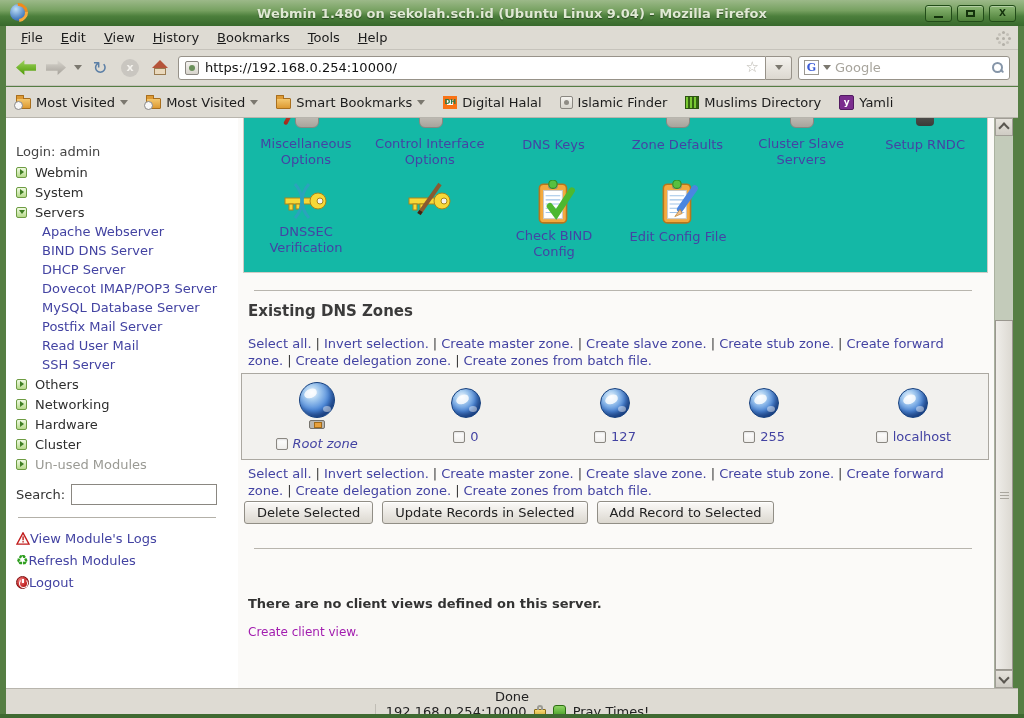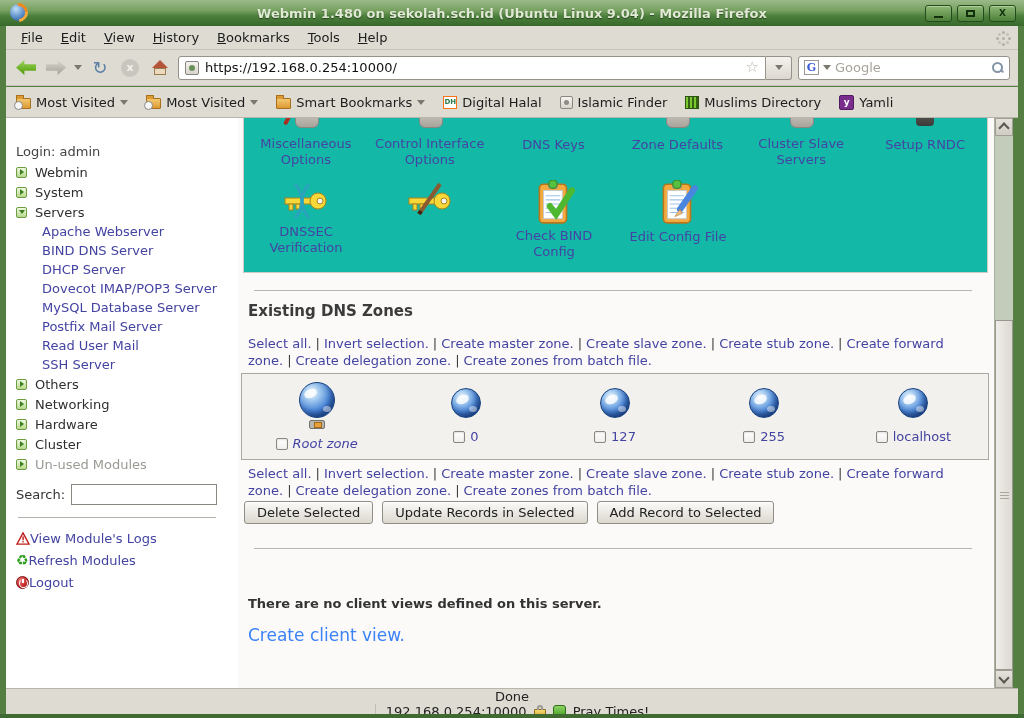--- a/index.html
+++ b/index.html
@@ -67,21 +67,21 @@
   .search-input::placeholder{color:#a7a49c;}
   .magnifier{position:relative;width:12px;height:12px;}
   .magnifier::before{content:"";position:absolute;left:0;top:0;width:7px;height:7px;border:2px solid #8595a8;border-radius:50%;}
   .magnifier::after{content:"";position:absolute;left:8px;top:8px;width:4px;height:2px;background:#8595a8;transform:rotate(45deg);border-radius:1px;}
   .bookmarksbar{position:absolute;left:6px;top:87px;width:1012px;height:31px;background:#dedbd3;
     border-bottom:1px solid #b8b5ad;display:flex;align-items:center;gap:18px;padding:0 10px;box-sizing:border-box;}
   .bm-item{display:flex;align-items:center;gap:5px;font-size:13px;color:#1c1c1c;}
   .icon-folder{width:15px;height:11px;background:linear-gradient(#f3c76e,#dd9a33);border:1px solid #a86f1e;border-radius:1px;position:relative;margin-top:2px;box-sizing:border-box;}
   .icon-folder::before{content:"";position:absolute;top:-4px;left:-1px;width:6px;height:3px;background:#dd9a33;border:1px solid #a86f1e;border-bottom:none;border-radius:1px 1px 0 0;}
   .icon-folder.badged::after{content:"";position:absolute;bottom:-2px;left:-3px;width:7px;height:7px;background:#f7f7f7;border:1px solid #888;border-radius:50%;}
-  .dh-icon{width:14px;height:13px;background:#fff;border:1px solid #f97316;display:flex;align-items:center;justify-content:center;
+  .dh-icon{width:14px;height:13px;background:#fff;border:4px solid #f97316;display:flex;align-items:center;justify-content:center;
     font-size:7px;font-weight:bold;color:#2a7a4a;box-sizing:border-box;}
   .page-icon{width:13px;height:13px;border-radius:2px;background:linear-gradient(#f4f3ef,#d8d5cd);border:1px solid #8a8781;position:relative;box-sizing:border-box;}
   .page-icon::after{content:"";position:absolute;left:3px;top:3px;width:5px;height:5px;border-radius:50%;background:#8f8c85;}
   .md-icon{width:14px;height:13px;background:repeating-linear-gradient(90deg,#7ac933 0 2px,#356312 2px 4px);border:1px solid #2c5410;box-sizing:border-box;}
   .yamli-icon{width:13px;height:13px;background:#7b2d8e;border:1px solid #521b61;border-radius:2px;display:flex;align-items:center;justify-content:center;
     color:#fff;font-size:9px;font-weight:bold;line-height:1;}
   
   .viewport{position:absolute;left:6px;top:118px;width:1007px;height:570px;background:#fff;}
   .sidebar{position:absolute;left:0;top:16px;width:232px;height:100%;background:#fff;padding:8px 0 0 10px;box-sizing:border-box;font-size:13px;}
   .sb-login{color:#444;height:20px;line-height:20px;}
@@ -140,21 +140,21 @@
   .net-plug{width:16px;height:9px;background:#b8b5ae;border:1px solid #76736c;border-radius:2px;margin:-2px auto 0;position:relative;box-sizing:border-box;}
   .net-plug::after{content:"";position:absolute;left:4px;top:1px;width:6px;height:4px;background:#e8a03c;border:1px solid #a06a18;}
   .zone-label{display:flex;align-items:center;justify-content:center;gap:5px;margin-top:7px;font-size:13px;}
   .zone-label a{color:#4343a2;text-decoration:none;}
   .zone-label.italic a{font-style:italic;}
   .cb{display:inline-block;width:12px;height:12px;background:linear-gradient(#fff,#f0efec);border:1px solid #8a8781;border-radius:2px;box-shadow:inset 0 1px 2px rgba(0,0,0,.12);box-sizing:border-box;}
   .btn-row{position:absolute;left:6px;top:383px;display:flex;gap:9px;}
   .gtk-btn{font-family:inherit;font-size:13px;color:#222;padding:3px 12px;border:1px solid #918e86;border-radius:3px;
     background:linear-gradient(#fbfaf8,#dcd8d0);box-shadow:inset 0 1px 0 #fff;}
   .views-empty{position:absolute;left:10px;top:478px;font-size:13px;font-weight:bold;color:#333;}
-  .views-link{position:absolute;left:10px;top:507px;font-size:17px;color:#3b82f6;text-decoration:none;}
+  .views-link{position:absolute;left:10px;top:507px;font-size:12px;color:#a21caf;text-decoration:none;}
   
   .scrollbar{position:absolute;right:0;top:0;width:19px;height:100%;background:#c3cbba;border-left:1px solid #aab2a0;box-sizing:border-box;}
   .sb-btn{position:absolute;left:0;width:100%;height:18px;background:linear-gradient(#e5e2db,#cfccc4);border:1px solid #a19e96;box-sizing:border-box;
     display:flex;align-items:center;justify-content:center;}
   .sb-btn.up{top:0;}
   .sb-btn.down{bottom:0;}
   .chev{width:6px;height:6px;border-left:2px solid #5a5750;border-top:2px solid #5a5750;transform:rotate(45deg);margin-top:2px;}
   .chev.down{transform:rotate(225deg);margin-top:-2px;}
   .sb-thumb{position:absolute;left:0;top:202px;width:100%;height:350px;background:linear-gradient(90deg,#efede9,#dcd9d2);
     border:1px solid #9a978f;box-sizing:border-box;}

